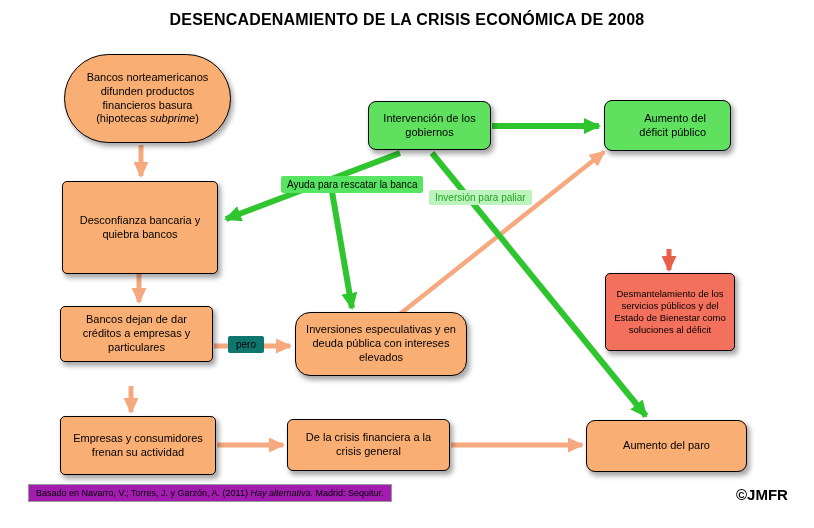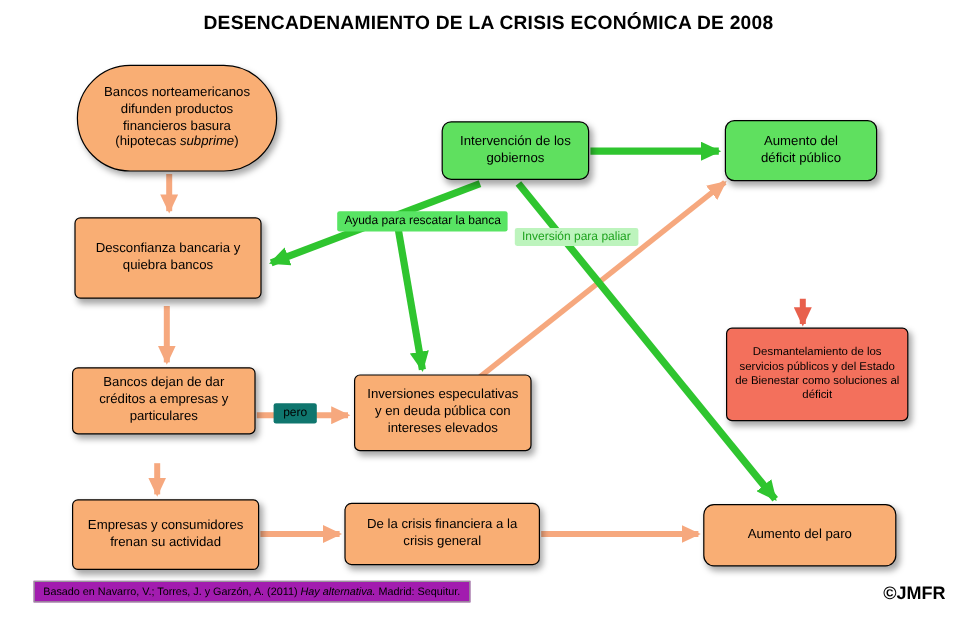--- a/index.html
+++ b/index.html
@@ -27,26 +27,26 @@
     border:1.5px solid #000;
     font-size:11px; line-height:1.25;
     box-shadow:2.5px 3.5px 5px rgba(0,0,0,0.35);
   }
   .orange { background:#F9AE74; }
   .green  { background:#5FE05F; }
   .red    { background:#F3705C; }
 
   .n-subprime   { left:64px;  top:54px;  width:167px; height:89px; border-radius:46px; padding:4px 21px; }
   .n-gobiernos  { left:368px; top:101px; width:123px; height:49px; border-radius:8px; padding:4px 8px; }
-  .n-deficit    { left:604px; top:100px; width:127px; height:51px; border-radius:8px; padding:4px 24px; }
-  .n-desconf    { left:62px;  top:181px; width:156px; height:68px; border-radius:5px; padding:4px 8px; }
+  .n-deficit    { left:604px; top:100px; width:127px; height:51px; border-radius:8px; padding:4px 24px;text-align:right; }
+  .n-desconf    { left:62px;  top:181px; width:156px; height:93px; border-radius:5px; padding:4px 8px; }
   .n-centro     { left:607px; top:192px; width:127px; height:56px; border-radius:9px; padding:2px 7px; font-weight:bold; line-height:1.2; }
-  .n-desmant    { left:605px; top:273px; width:152px; height:78px; border-radius:5px; padding:0 6px; font-size:9.5px; line-height:1.25; }
+  .n-desmant    { left:605px; top:273px; width:130px; height:78px; border-radius:5px; padding:0 6px; font-size:9.5px; line-height:1.25; }
   .n-creditos   { left:60px;  top:306px; width:153px; height:56px; border-radius:5px; padding:4px 8px; }
-  .n-inversion  { left:295px; top:312px; width:148px; height:64px; border-radius:5px; padding:4px 8px; }
+  .n-inversion  { left:295px; top:312px; width:172px; height:64px; border-radius:15px; padding:4px 8px; }
   .n-empresas   { left:60px;  top:416px; width:156px; height:59px; border-radius:5px; padding:4px 8px; }
   .n-crisis     { left:287px; top:419px; width:163px; height:52px; border-radius:6px; padding:4px 8px; }
   .n-paro       { left:586px; top:420px; width:161px; height:52px; border-radius:9px; padding:4px 8px; }
 
   .edge-label {
     position:absolute; z-index:3;
     font-size:10px; color:#000; text-align:center;
     border-radius:2px;
   }
   .l-ayuda    { left:257px; top:176px; padding:3px 6px; background:#58E463;margin-left:24px; }

